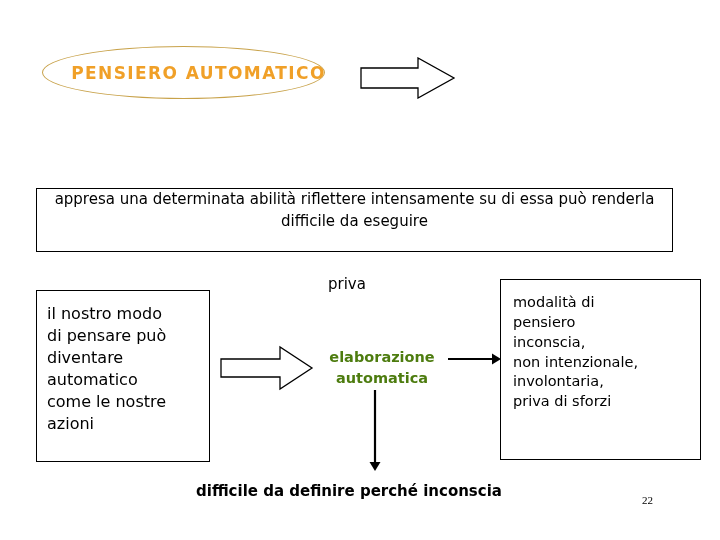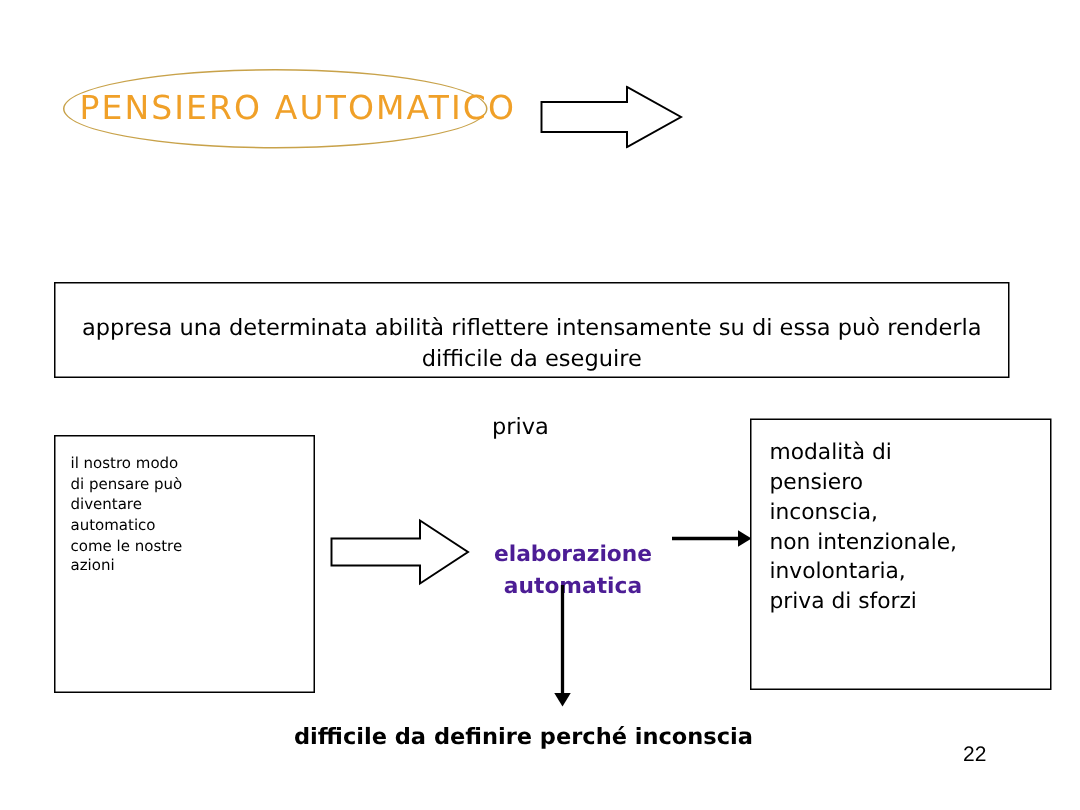--- a/index.html
+++ b/index.html
@@ -29,22 +29,22 @@
     border: 1px solid #c8a24a;
     border-radius: 50% / 50%;
     box-sizing: border-box;
     display: flex;
     align-items: center;
     justify-content: center;
   }
   #title-oval-label {
     color: #f0a028;
     font-family: "DejaVu Sans", sans-serif;
-    font-weight: normal;
-    font-size: 22px;
+    font-weight: bold;
+    font-size: 17px;
     letter-spacing: 1.4px;
     white-space: nowrap;
     margin-left: 30px;
   }
 
   
   .block-arrow svg { display: block; }
   .block-arrow polygon {
     fill: #ffffff;
     stroke: #000000;
@@ -77,80 +77,80 @@
     top: 30px;
     width: 240px;
   }
 
   #mid-box {
     left: 36px;
     top: 188px;
     width: 637px;
     height: 64px;
     display: flex;
-    align-items: flex-end;
+    align-items: flex-start;
     justify-content: center;
   }
   #mid-box-label {
     text-align: center;
     font-size: 15px;
     line-height: 1.45;
     width: 100%;
     padding: 0 4px;
     box-sizing: border-box;
   }
 
   #left-box {
     left: 36px;
     top: 290px;
     width: 174px;
     height: 172px;
     padding: 12px 0 0 10px;
   }
-  #left-box-label { font-size: 10px; line-height: 1.37; }
+  #left-box-label { font-size: 16px; line-height: 1.37; }
 
   #right-box {
     left: 500px;
     top: 279px;
     width: 201px;
     height: 181px;
     padding: 13px 0 0 12px;
   }
   #right-box-label { font-size: 14.5px; line-height: 1.37; }
 
   #anche-text {
     left: 328px;
     top: 274px;
     font-size: 15px;
   }
 
   #center-red-label {
     left: 318px;
-    top: 360px;
+    top: 347px;
     width: 128px;
     text-align: center;
-    color: #4c1d95;
+    color: #4d7c0f;
     font-weight: bold;
     font-size: 14.5px;
     line-height: 1.42;
     font-family: "DejaVu Sans", sans-serif;
   }
 
   #bottom-text {
     left: 196px;
     top: 481px;
     font-size: 15px;
     font-weight: bold;
   }
 
   #page-number {
     left: 642px;
     top: 494px;
-    font-family: Liberation Sans, sans-serif;
-    font-size: 14px;
+    font-family: Liberation Serif, serif;
+    font-size: 11px;
     color: #000000;
   }
 
   #arrow-top      { left: 360px; top: 57px; }
   #arrow-center   { left: 220px; top: 345px; }
   #arrow-right    { left: 448px; top: 352px; }
   #arrow-down     { left: 368px; top: 390px; }
 </style>
 </head>
 <body>

